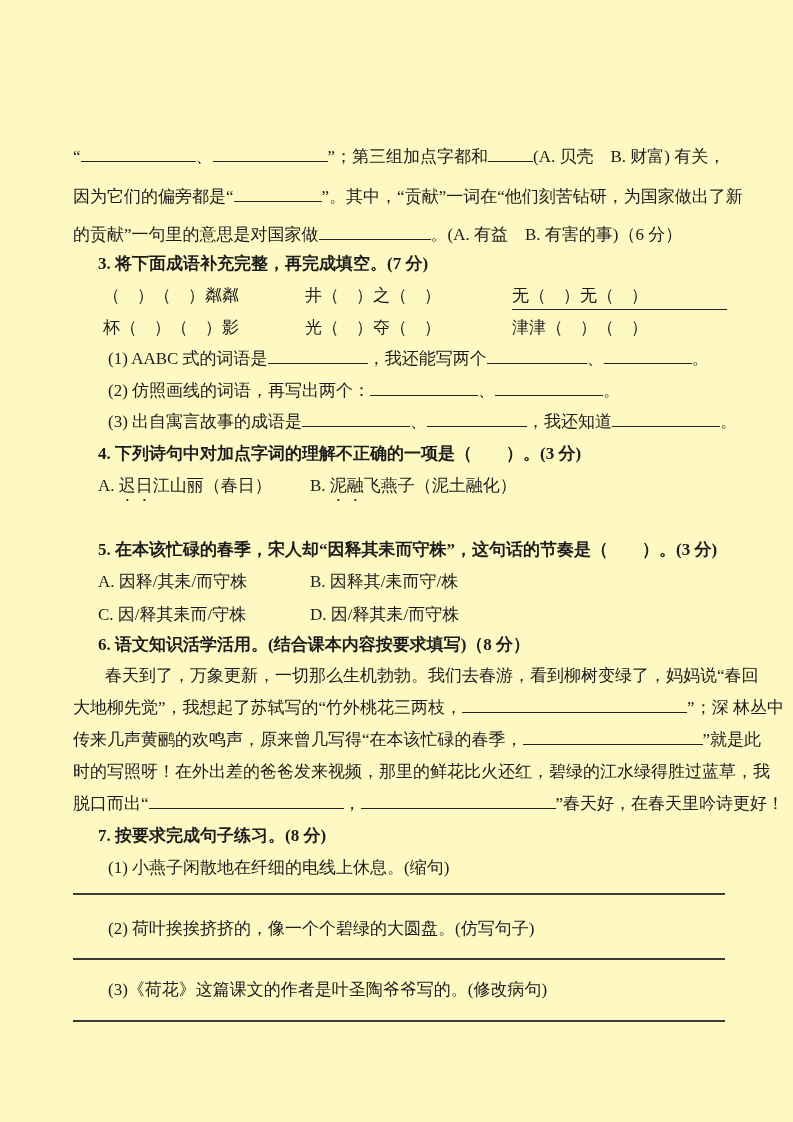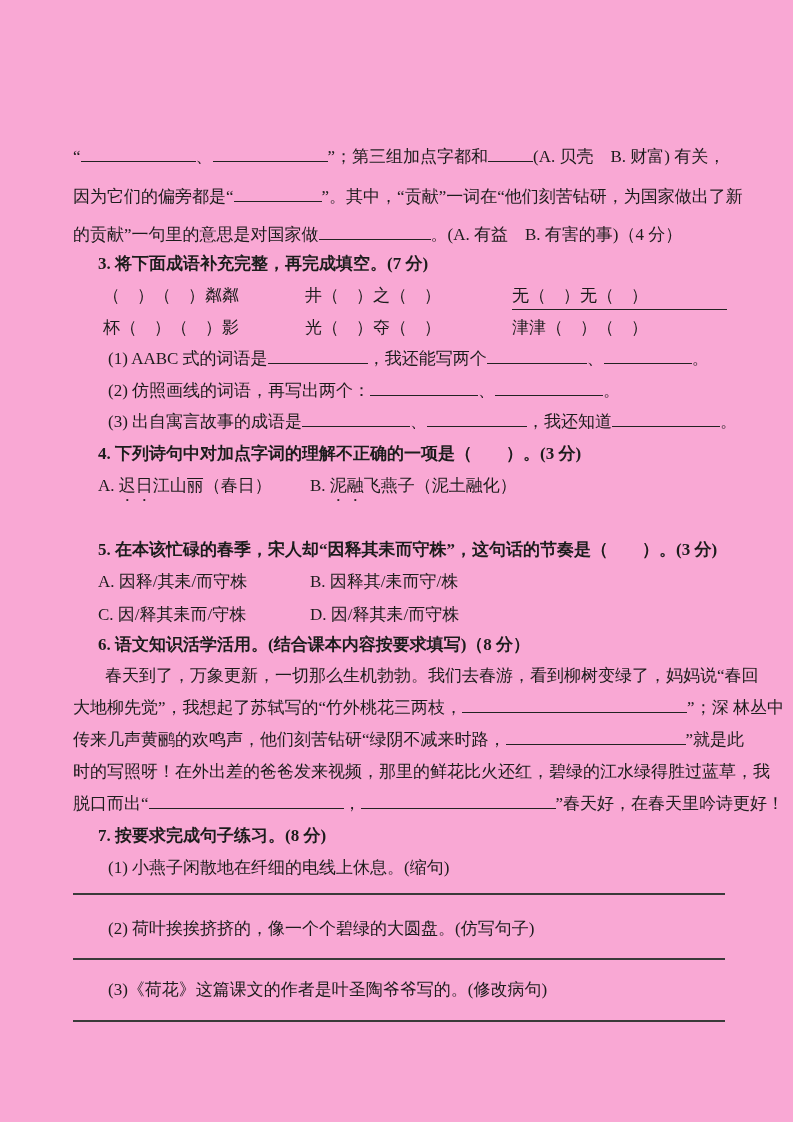--- a/index.html
+++ b/index.html
@@ -1,19 +1,19 @@
 <!DOCTYPE html>
 <html><head>
 <meta charset="utf-8">
 <style>
   html,body{margin:0;padding:0;background:#ffffff;}
   .page{
     position:relative;
     width:793px;height:1122px;
-    background:#f9a8d4;
+    background:#fef9c3;
     overflow:hidden;
     font-family:"Liberation Serif","DejaVu Serif",serif;
     font-size:17px;
     color:#1c1c1c;
   }
   .line{
     position:absolute;
     left:73px;
     white-space:nowrap;
     height:26px;
@@ -66,21 +66,21 @@
 
 <div class="page">
 
   <div class="line" style="top:145px">
     <span>“</span><span class="bl" style="width:115px"></span><span>、</span><span class="bl" style="width:115px"></span><span>”；第三组加点字都和</span><span class="bl" style="width:45px"></span><span>(A. 贝壳　B. 财富) 有关，</span>
   </div>
   <div class="line" style="top:185px">
     <span>因为它们的偏旁都是“</span><span class="bl" style="width:88px"></span><span>”。其中，“贡献”一词在“他们刻苦钻研，为国家做出了新</span>
   </div>
   <div class="line" style="top:223px">
-    <span>的贡献”一句里的意思是对国家做</span><span class="bl" style="width:112px"></span><span>。(A. 有益　B. 有害的事)（4 分）</span>
+    <span>的贡献”一句里的意思是对国家做</span><span class="bl" style="width:112px"></span><span>。(A. 有益　B. 有害的事)（6 分）</span>
   </div>
 
   <div class="line indent-q" style="top:252px">3. 将下面成语补充完整，再完成填空。(7 分)</div>
   <div class="line indent-grid" style="top:284px">
     <span>（　）（　）粼粼</span>
     <span class="grid-c2">井（　）之（　）</span>
     <span class="grid-c3 ul-group">无（　）无（　）</span>
   </div>
   <div class="line indent-grid" style="top:316px">
     <span>杯（　）（　）影</span>
@@ -112,21 +112,21 @@
     <span>C. 因/释其耒而/守株</span>
     <span class="opt-b">D. 因/释其耒/而守株</span>
   </div>
 
   <div class="line indent-q" style="top:633px">6. 语文知识活学活用。(结合课本内容按要求填写)（8 分）</div>
   <div class="line indent-para" style="top:664px">春天到了，万象更新，一切那么生机勃勃。我们去春游，看到柳树变绿了，妈妈说“春回</div>
   <div class="line" style="top:696px">
     <span>大地柳先觉”，我想起了苏轼写的“竹外桃花三两枝，</span><span class="bl" style="width:225px"></span><span>”；深 林丛中</span>
   </div>
   <div class="line" style="top:728px">
-    <span>传来几声黄鹂的欢鸣声，他们刻苦钻研“绿阴不减来时路，</span><span class="bl" style="width:180px"></span><span>”就是此</span>
+    <span>传来几声黄鹂的欢鸣声，原来曾几写得“在本该忙碌的春季，</span><span class="bl" style="width:180px"></span><span>”就是此</span>
   </div>
   <div class="line" style="top:760px">时的写照呀！在外出差的爸爸发来视频，那里的鲜花比火还红，碧绿的江水绿得胜过蓝草，我</div>
   <div class="line" style="top:792px">
     <span>脱口而出“</span><span class="bl" style="width:195px"></span><span>，</span><span class="bl" style="width:195px"></span><span>”春天好，在春天里吟诗更好！</span>
   </div>
 
   <div class="line indent-q" style="top:824px">7. 按要求完成句子练习。(8 分)</div>
   <div class="line indent-sub" style="top:856px">(1) 小燕子闲散地在纤细的电线上休息。(缩句)</div>
   <div class="ans-line" style="top:893px"></div>
   <div class="line indent-sub" style="top:917px">(2) 荷叶挨挨挤挤的，像一个个碧绿的大圆盘。(仿写句子)</div>

